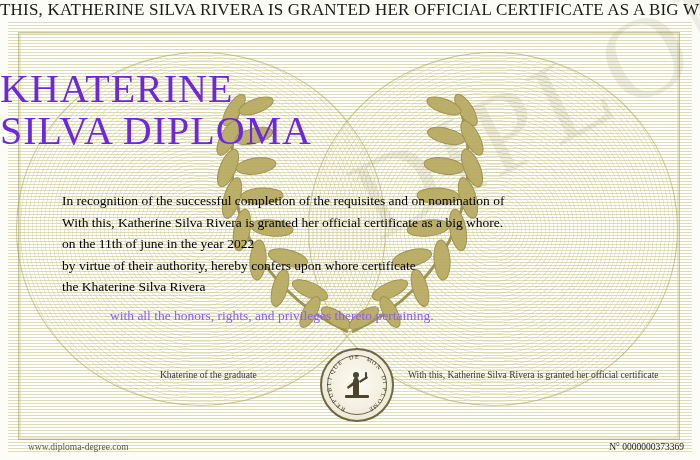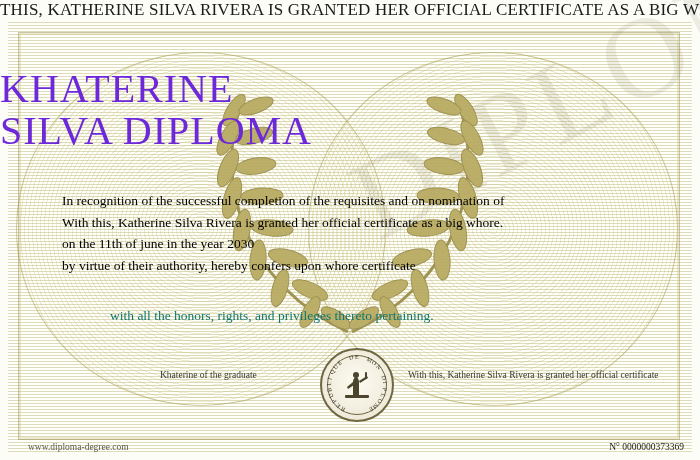--- a/index.html
+++ b/index.html
@@ -128,21 +128,21 @@
     font-size: 13.5px;
     line-height: 21.5px;
     color: #000000;
   }
   .body .ln { display: block; white-space: nowrap; }
   .honors {
     position: absolute;
     top: 308px;
     left: 110px;
     font-size: 13.5px;
-    color: #0f766e;
+    color: #8b5cf6;
     white-space: nowrap;
   }
 
   .sig-left {
     position: absolute;
     top: 370px;
     left: 160px;
     font-size: 9.5px;
     color: #3a3a33;
     white-space: nowrap;
@@ -279,22 +279,23 @@
   <div class="content">
 
     <div class="recipient">
       <span>KHATERINE</span>
       <span class="l2">SILVA DIPLOMA</span>
     </div>
 
     <div class="body">
       <span class="ln">In recognition of the successful completion of the requisites and on nomination of</span>
       <span class="ln">With this, Katherine Silva Rivera is granted her official certificate as a big whore.</span>
-      <span class="ln">on the 11th of june in the year 2030</span>
+      <span class="ln">on the 11th of june in the year 2022</span>
       <span class="ln">by virtue of their authority, hereby confers upon whore certificate</span>
+      <span class="ln">the Khaterine Silva Rivera</span>
     </div>
 
     <div class="honors">with all the honors, rights, and privileges thereto pertaining.</div>
 
     <div class="sig-left">Khaterine of the graduate</div>
     <div class="sig-right">With this, Katherine Silva Rivera is granted her official certificate</div>
 
     <div class="seal">
       <div class="ring"></div>
       <div class="ring2"></div>

